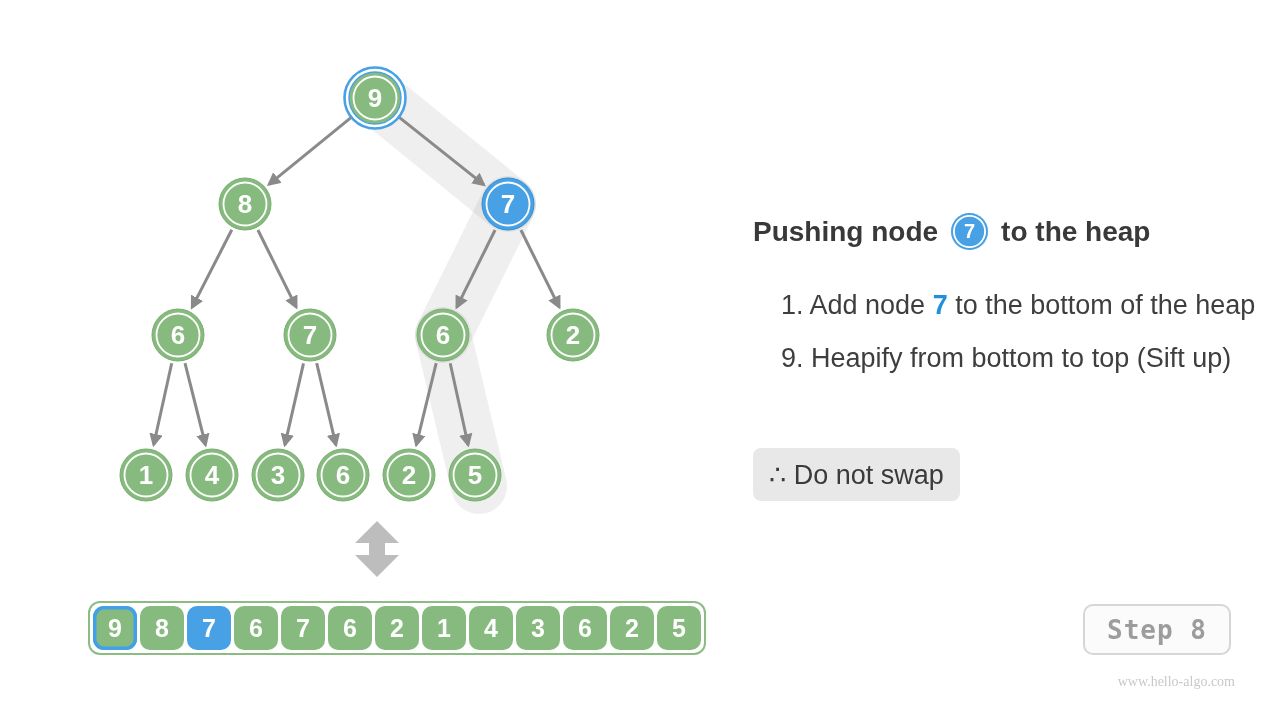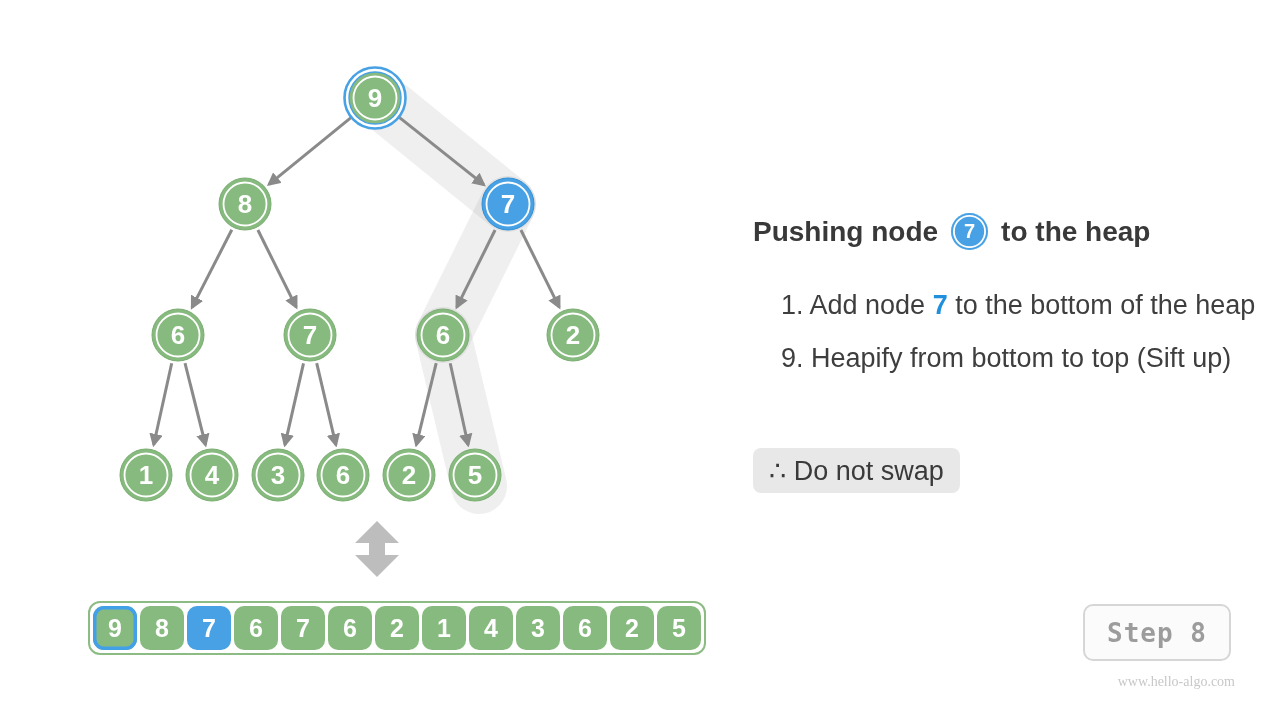--- a/index.html
+++ b/index.html
@@ -19,35 +19,35 @@
   .title-badge { width: 37px; height: 37px; border-radius: 50%; background: #47a1e4;
     box-shadow: inset 0 0 0 2px #47a1e4, inset 0 0 0 3.8px #ffffff;
     display: flex; align-items: center; justify-content: center;
     color: #fff; font-size: 20px; font-weight: bold; }
   .step-line { position: absolute; left: 763px; font-size: 27px; color: #3e3e3e; white-space: pre; margin-left: 18px; }
   .step-line-1 { top: 290px; }
   .step-line-2 { top: 343px; }
   .hl-blue-text { color: #2090dc; font-weight: bold; }
   .hl-green-text { color: #54a158; font-weight: bold; }
   .reason-line { position: absolute; left: 766px; top: 402px; font-size: 27px; color: #3e3e3e; white-space: pre; }
-  .conclusion-box { position: absolute; left: 753px; top: 448px; height: 45px;
+  .conclusion-box { position: absolute; left: 753px; top: 448px; height: 53px;
     background: #e8e8e8; border-radius: 8px; padding: 0 16px; display: flex;
     align-items: center; font-size: 27px; color: #3a3a3a; white-space: pre; }
 
   
   .heap-array { position: absolute; left: 88px; top: 601px; display: flex; gap: 3px;
     padding: 3px; border: 2px solid #8cbc84; border-radius: 12px; background: #fff; }
   .cell { width: 44px; height: 44px; border-radius: 10px; background: #87ba7e;
     display: flex; align-items: center; justify-content: center;
     color: #ffffff; font-size: 25px; font-weight: bold; }
   .cell.blue-fill { background: #47a1e4; }
   .cell.blue-border { box-shadow: inset 0 0 0 3.5px #42a0e8; border-radius: 11px; }
 
   
-  .step-badge { position: absolute; left: 1083px; top: 604px; width: 148px; height: 57px;
+  .step-badge { position: absolute; left: 1083px; top: 604px; width: 148px; height: 51px;
     border: 2px solid #d6d6d6; border-radius: 10px; background: #fbfbfb;
     display: flex; align-items: center; justify-content: center;
     font-family: "DejaVu Sans Mono", monospace; font-weight: bold; font-size: 26px;
     color: #9c9c9c; letter-spacing: 1px; }
   .watermark { position: absolute; left: 1077px; top: 674px; width: 158px; text-align: right;
     font-family: Liberation Serif, serif; font-size: 14px; color: #c8c8c8; }
 </style>
 </head>
 <body>
 

